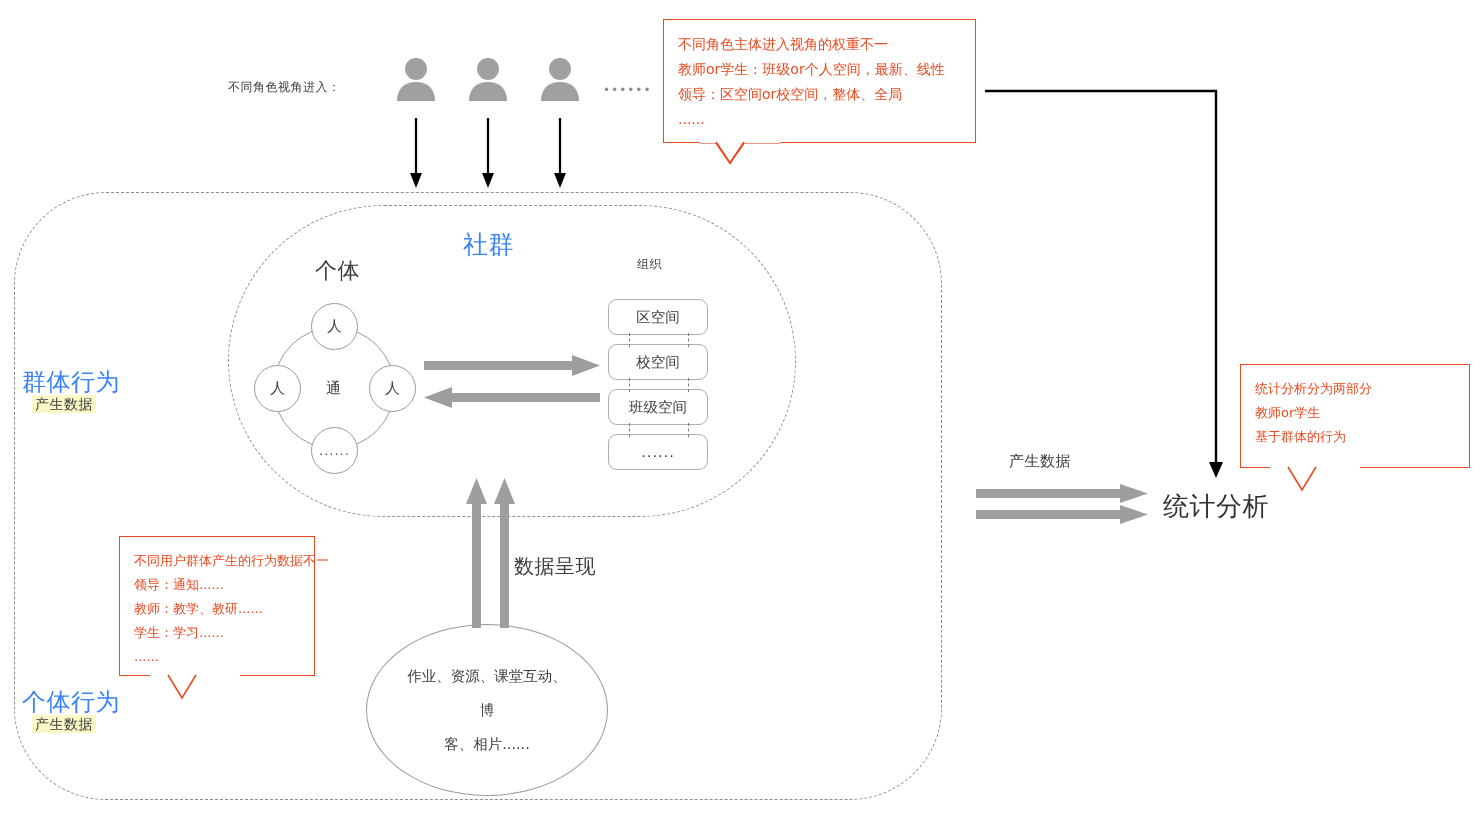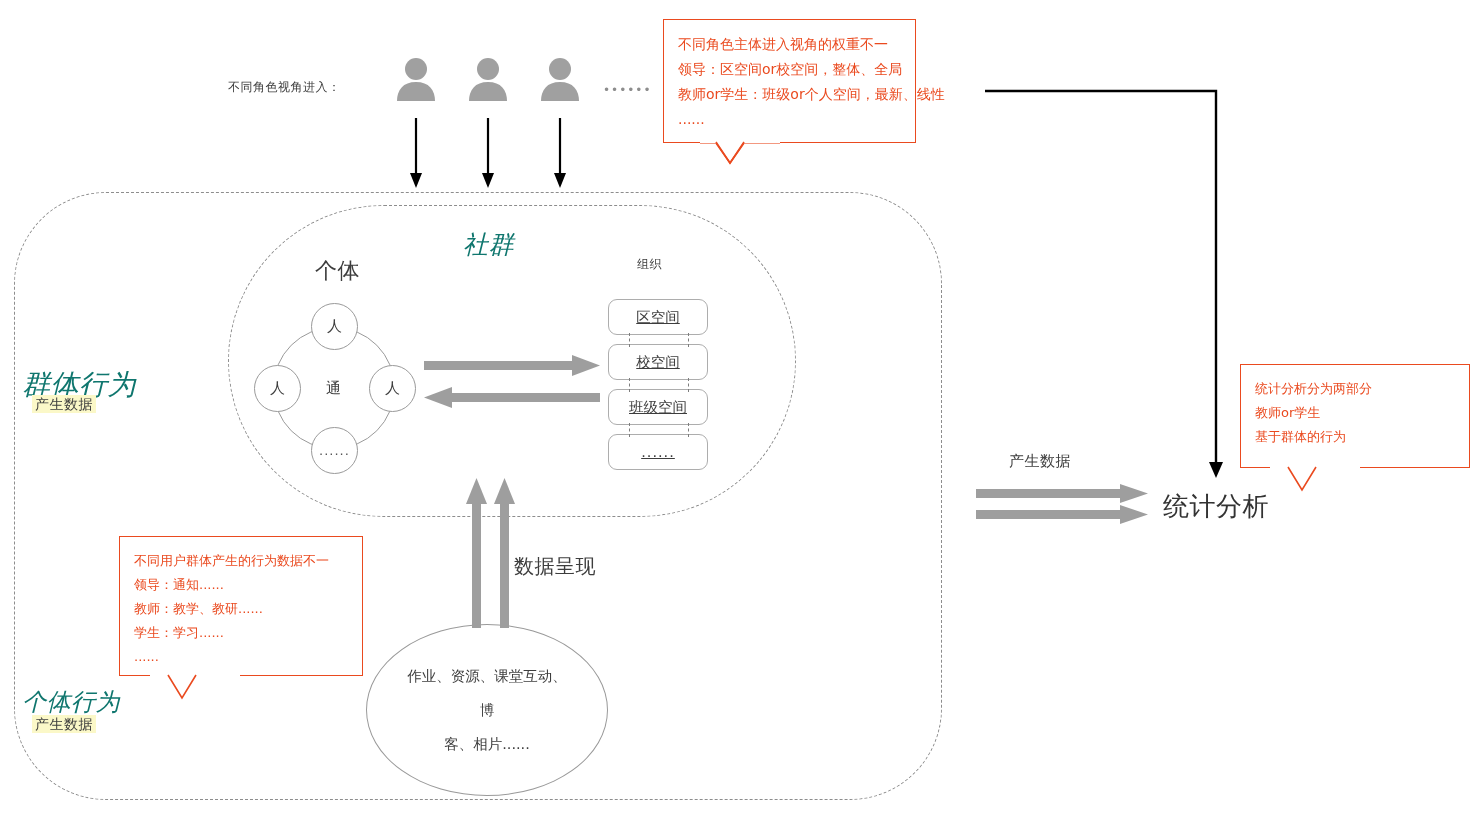--- a/index.html
+++ b/index.html
@@ -22,21 +22,21 @@
   .abs { position: absolute; }
 
   
   .lbl {
     position: absolute;
     white-space: nowrap;
     color: #3d3d3d;
     font-size: 15px;
     letter-spacing: .5px;
   }
-  .lbl-xl { font-size: 25px; color: #0f766e; font-style: italic; }
+  .lbl-xl { font-size: 25px; color: #3b82f6; }
 
   
   .dashed-outer {
     position: absolute;
     border: 1.3px dashed #8d8d8d;
     border-radius: 92px;
     box-sizing: border-box;
     background: transparent;
   }
   .dashed-inner {
@@ -71,21 +71,20 @@
     position: absolute;
     border: 1px solid #adadad;
     border-radius: 9px;
     box-sizing: border-box;
     background: #fff;
     display: flex;
     align-items: center;
     justify-content: center;
     font-size: 14.5px;
     color: #3d3d3d;
-    text-decoration: underline;
   }
   .orgconn {
     position: absolute;
     border-left: 1.4px dashed #7d7d7d;
     height: 14px;
   }
 
   
   .ellipse {
     position: absolute;
@@ -166,24 +165,24 @@
   </svg>
   <svg class="abs" style="left:476px; top:118px;" width="24" height="70">
     <line x1="12" y1="0" x2="12" y2="58" stroke="#000" stroke-width="2.2"></line>
     <polygon points="12,70 6,55 18,55" fill="#000"></polygon>
   </svg>
   <svg class="abs" style="left:548px; top:118px;" width="24" height="70">
     <line x1="12" y1="0" x2="12" y2="58" stroke="#000" stroke-width="2.2"></line>
     <polygon points="12,70 6,55 18,55" fill="#000"></polygon>
   </svg>
 
-  <div class="callout callout-md" style="left:663px; top:19px; width:253px; height:124px;">
+  <div class="callout callout-md" style="left:663px; top:19px; width:313px; height:124px;">
     <span class="line">不同角色主体进入视角的权重不一</span>
+    <span class="line">教师or学生：班级or个人空间，最新、线性</span>
     <span class="line">领导：区空间or校空间，整体、全局</span>
-    <span class="line">教师or学生：班级or个人空间，最新、线性</span>
     <span class="line">......</span>
   </div>
 
   <svg class="abs" style="left:700px; top:141px;" width="80" height="28">
     <polyline points="0,2 16,2 30,22 44,2 80,2" fill="#fff" stroke="#ea4a1f" stroke-width="1.6"></polyline>
     <line x1="0" y1="1" x2="80" y2="1" stroke="#fff" stroke-width="2.4"></line>
     <polyline points="16,1 30,22 44,1" fill="none" stroke="#ea4a1f" stroke-width="1.6"></polyline>
   </svg>
 
   <svg class="abs" style="left:975px; top:82px;" width="260" height="410">
@@ -224,34 +223,34 @@
   <div class="orgbox dots-glyph" style="left:608px; top:434px; width:100px; height:36px;">......</div>
 
   <div class="orgconn" style="left:629px; top:333px;"></div>
   <div class="orgconn" style="left:688px; top:333px;"></div>
   <div class="orgconn" style="left:629px; top:378px;"></div>
   <div class="orgconn" style="left:688px; top:378px;"></div>
   <div class="orgconn" style="left:629px; top:423px;"></div>
   <div class="orgconn" style="left:688px; top:423px;"></div>
 
   <div>
-    <div class="lbl lbl-xl" style="left:22px; top:366px; font-size:28px;">群体行为</div>
+    <div class="lbl lbl-xl" style="left:22px; top:366px; font-size:24px;">群体行为</div>
     <div class="lbl" style="left:32px; top:396px; font-size:14px;">
       <span class="hl">产生数据</span>
     </div>
   </div>
 
   <div>
     <div class="lbl lbl-xl" style="left:22px; top:686px; font-size:24px;text-align:right;">个体行为</div>
     <div class="lbl" style="left:32px; top:716px; font-size:14px;">
       <span class="hl">产生数据</span>
     </div>
   </div>
 
-  <div class="callout callout-sm" style="left:119px; top:536px; width:244px; height:140px;">
+  <div class="callout callout-sm" style="left:119px; top:536px; width:196px; height:140px;">
     <span class="line">不同用户群体产生的行为数据不一</span>
     <span class="line">领导：通知......</span>
     <span class="line">教师：教学、教研......</span>
     <span class="line">学生：学习......</span>
     <span class="line">......</span>
   </div>
   <svg class="abs" style="left:150px; top:674px;" width="90" height="30">
     <line x1="0" y1="1" x2="90" y2="1" stroke="#fff" stroke-width="2.4"></line>
     <polyline points="18,1 32,24 46,1" fill="#fff" stroke="#ea4a1f" stroke-width="1.6"></polyline>
   </svg>

